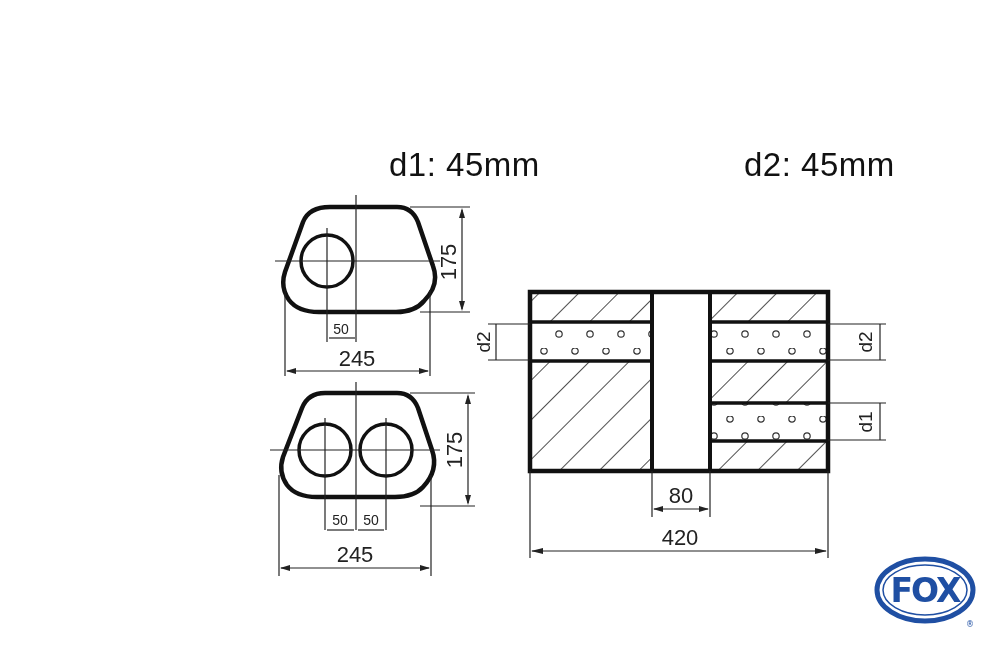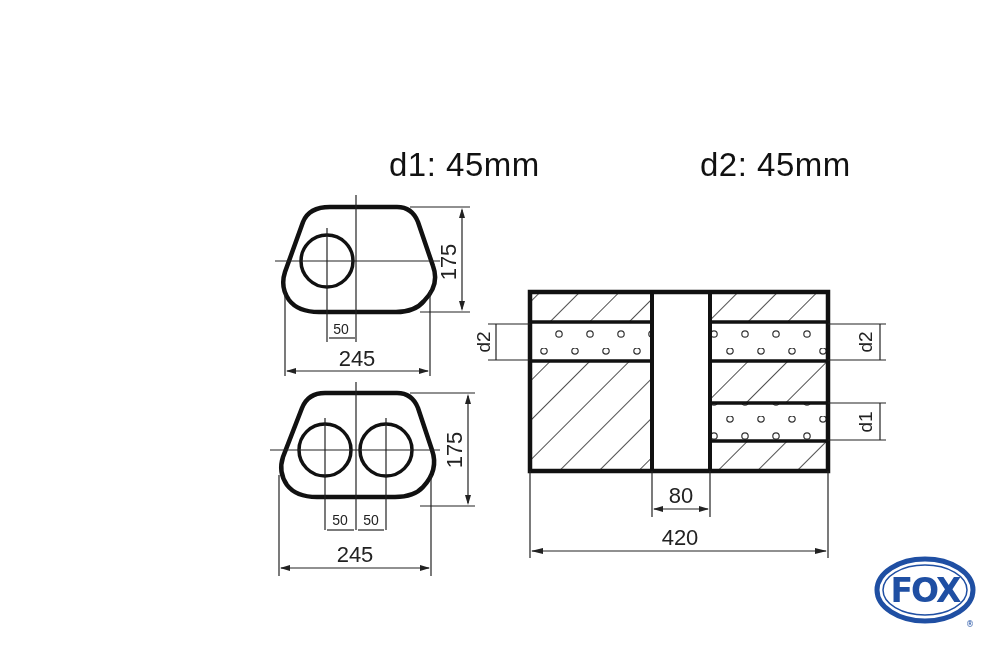--- a/index.html
+++ b/index.html
@@ -1,19 +1,19 @@
 <!DOCTYPE html>
 <html><head>
 <meta charset="utf-8">
 <style>
   html,body{margin:0;padding:0;background:#fff;}
   body{width:1000px;height:645px;position:relative;overflow:hidden;font-family:"Liberation Sans",sans-serif;}
   .title{position:absolute;top:146px;font-size:33px;color:#111;letter-spacing:0.5px;}
   #t1{left:389px;}
-  #t2{left:700px;}
+  #t2{left:744px;}
   svg{position:absolute;left:0;top:0;}
   .dim{font-family:"Liberation Sans",sans-serif;font-size:22px;fill:#222;}
   .dimsm{font-family:"Liberation Sans",sans-serif;font-size:14px;fill:#222;}
 </style>
 </head>
 <body>
 
 <div class="title" id="t1">d1: 45mm</div>
 <div class="title" id="t2">d2: 45mm</div>
 

